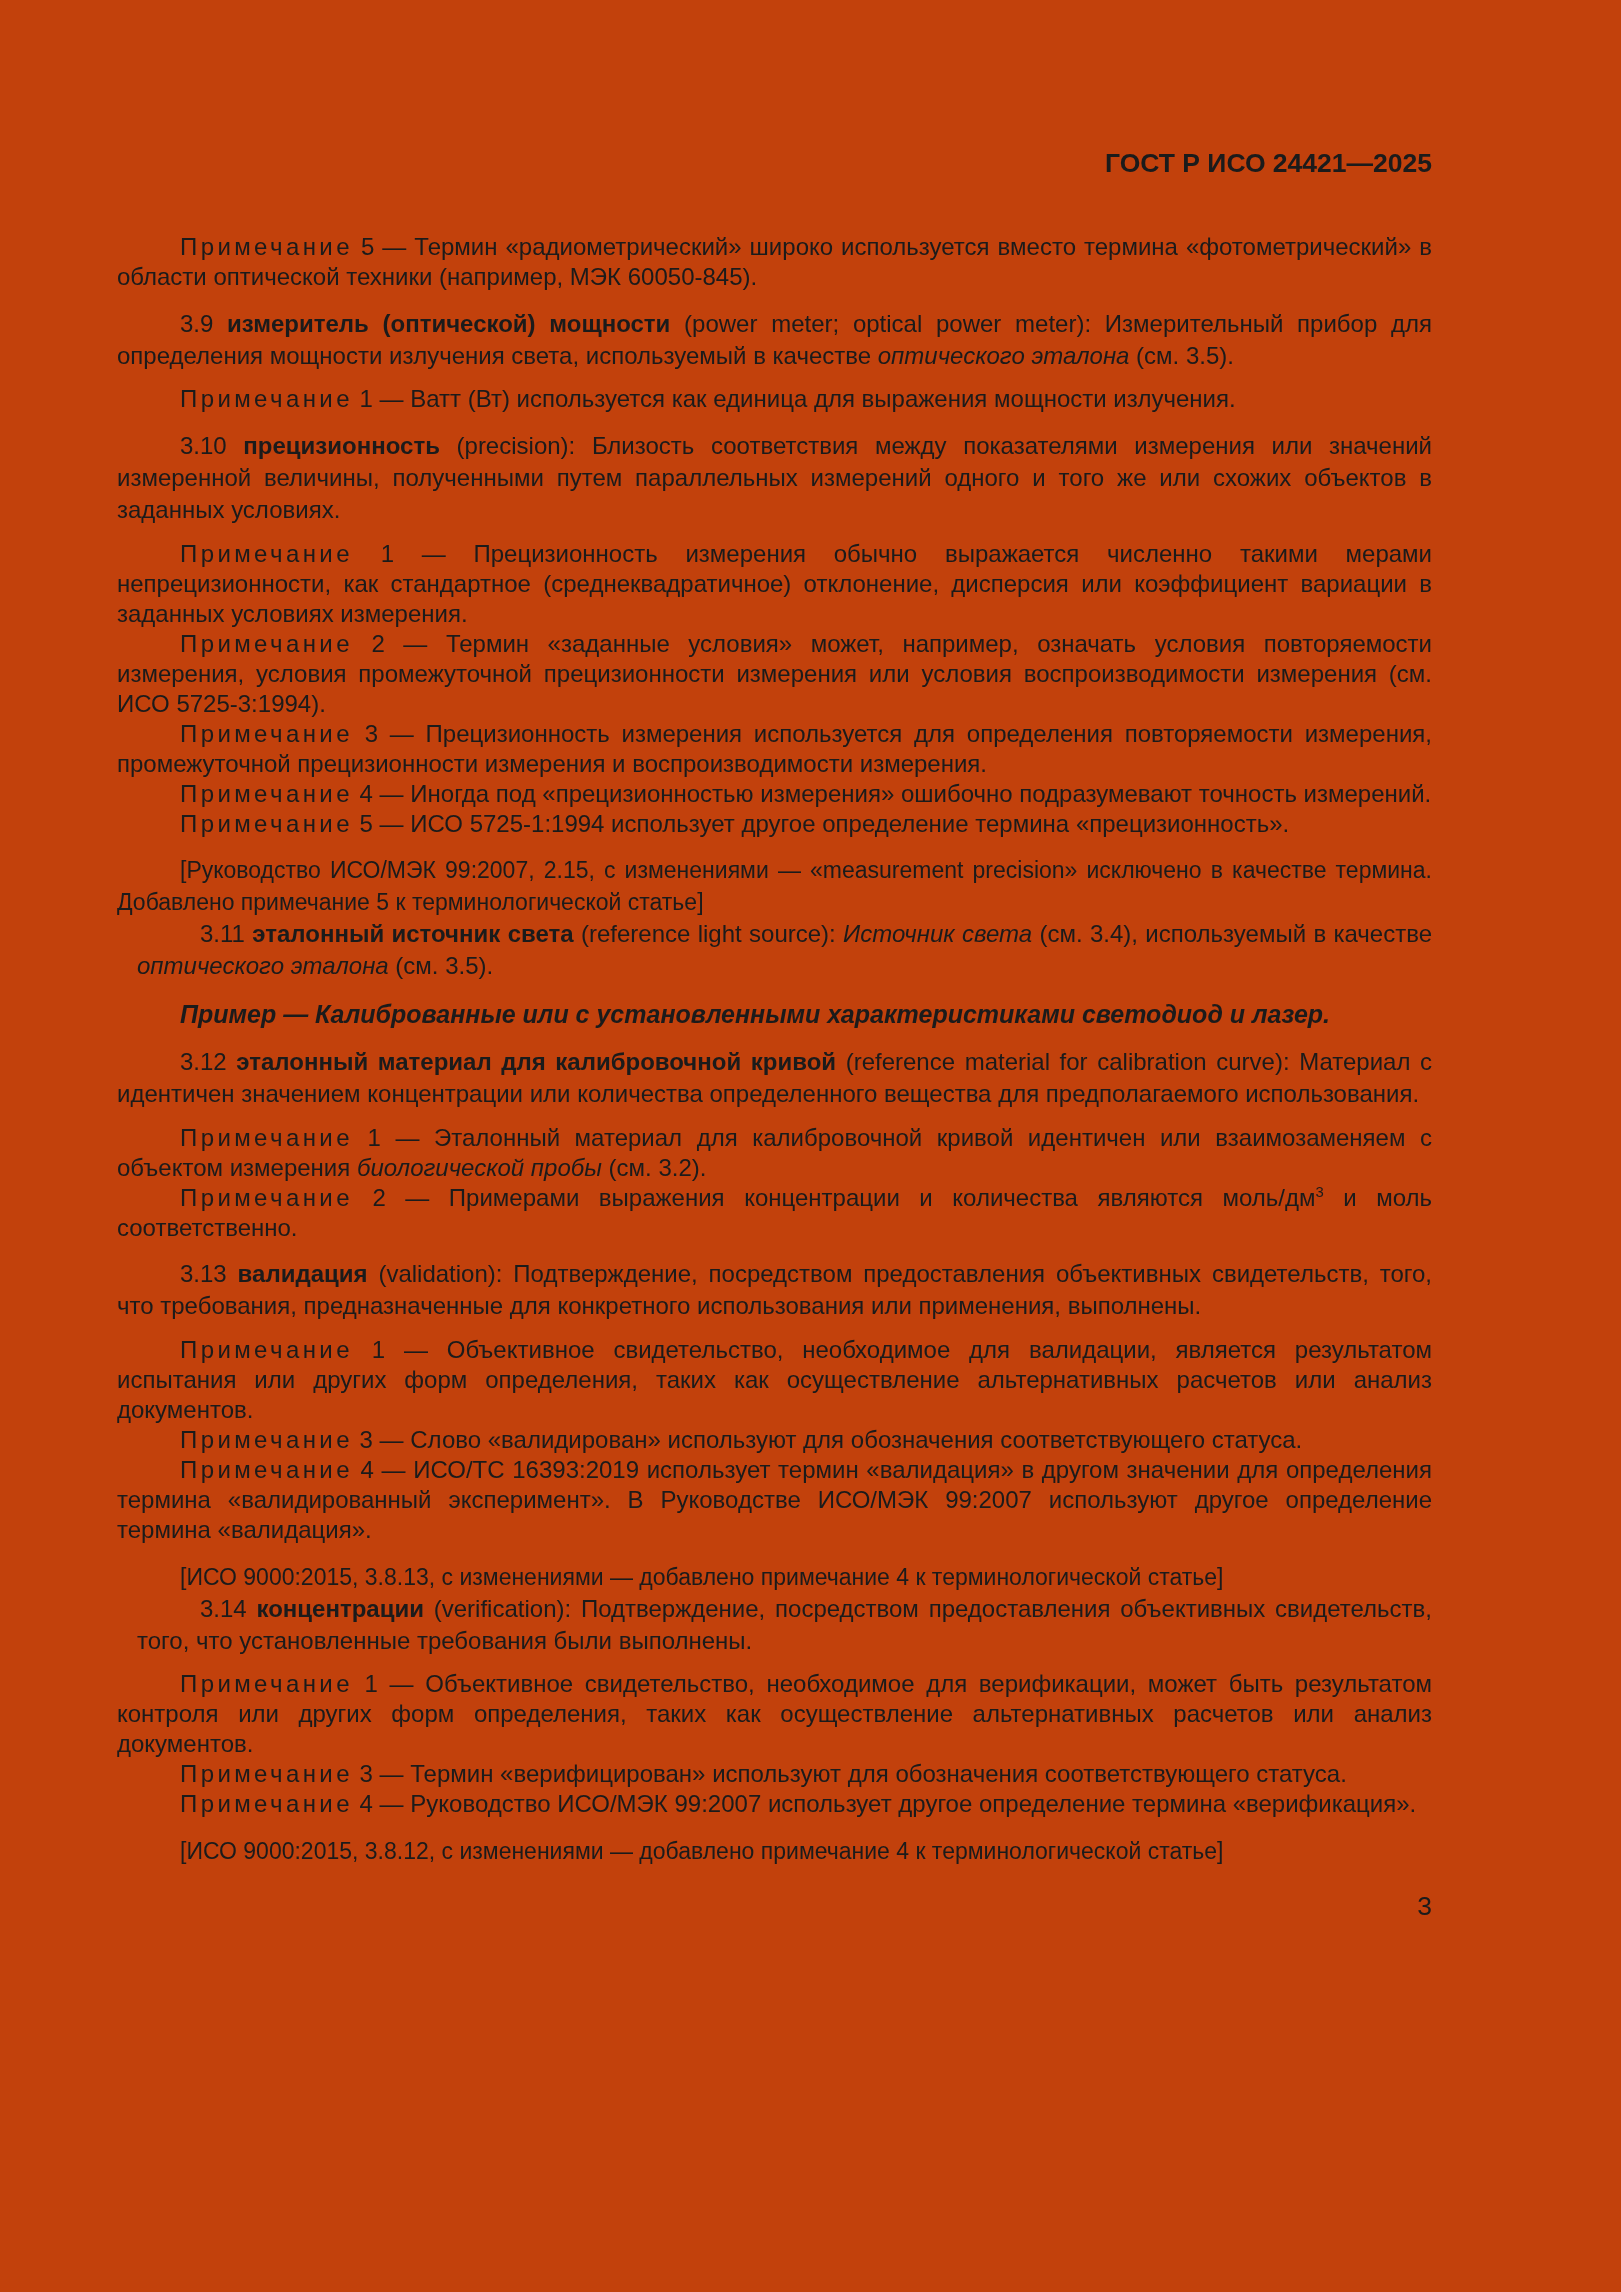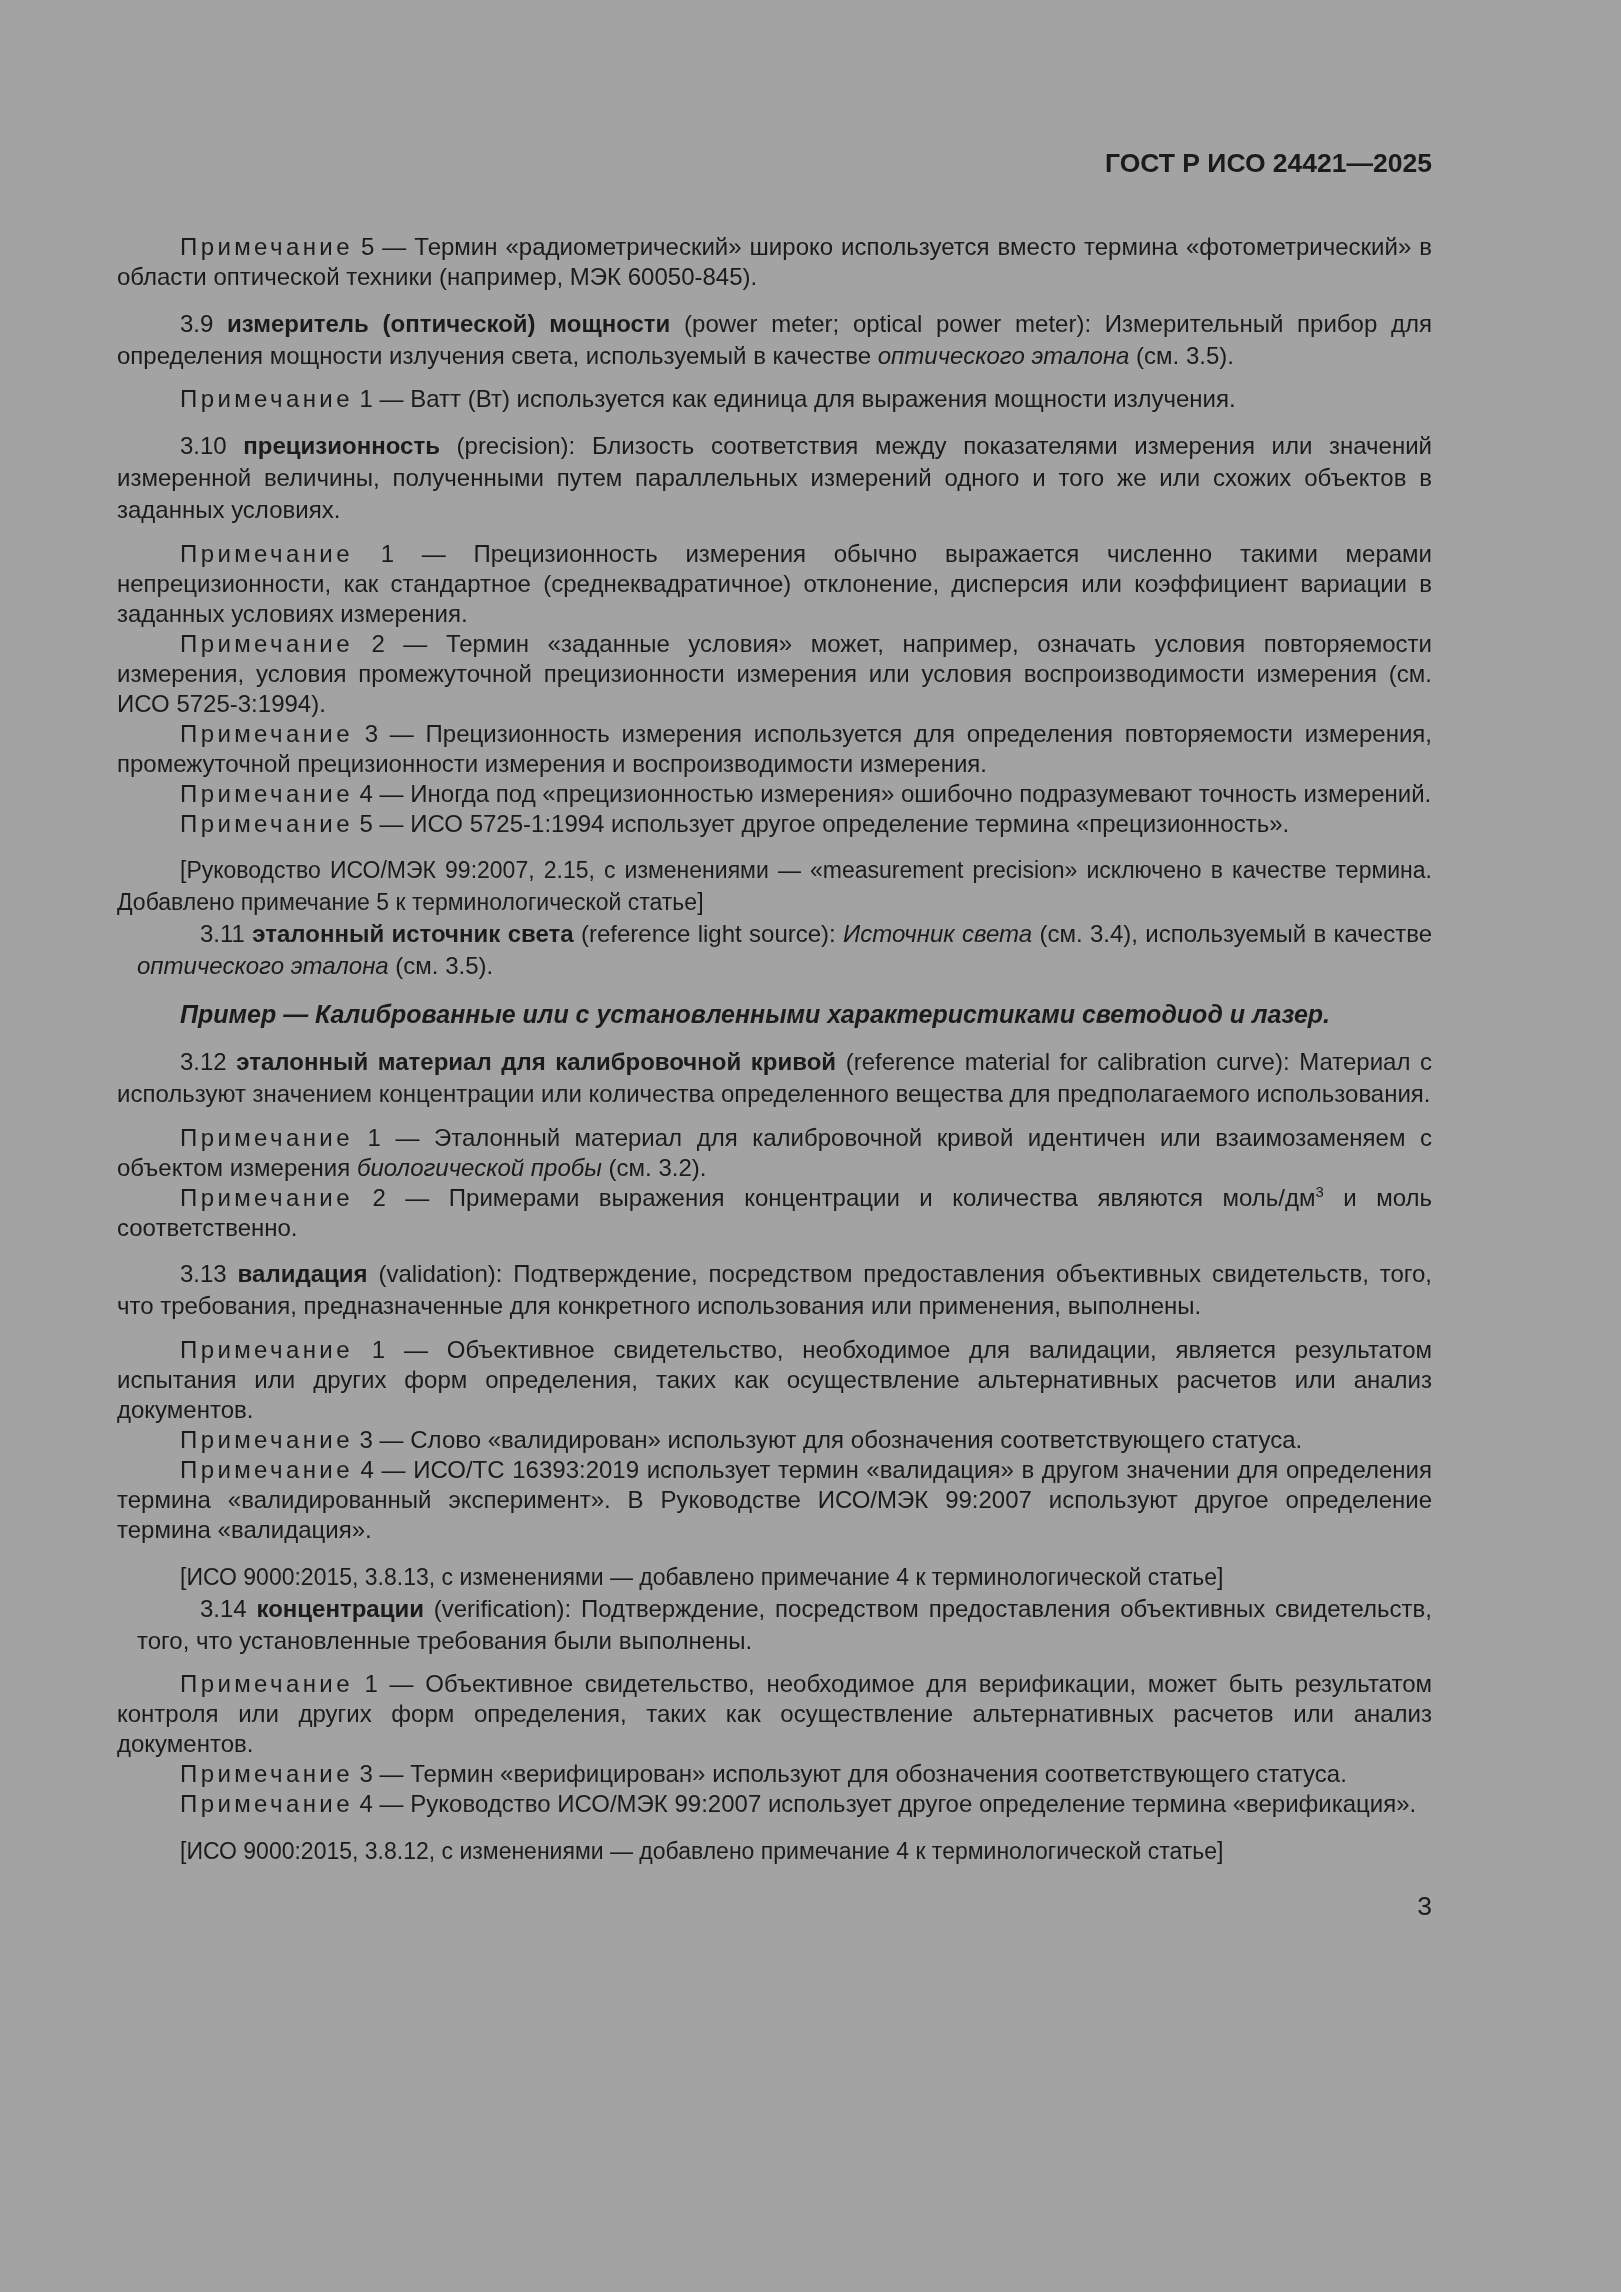--- a/index.html
+++ b/index.html
@@ -1,20 +1,20 @@
 <!DOCTYPE html>
 <html lang="ru"><head>
 <meta charset="utf-8">
 <style>
   html, body { margin: 0; padding: 0; background: #e8e8e8; }
   .page {
     position: relative;
     width: 1621px;
     height: 2293px;
-    background: #a3a3a3;
+    background: #c2410c;
     font-family: "Liberation Sans", sans-serif;
     color: #1b1b1b;
     overflow: hidden;
   }
   .content {
     position: absolute;
     left: 117px;
     top: 147px;
     width: 1315px;
   }
@@ -70,21 +70,21 @@
         <p class="note"><span class="seg-sp">Примечание</span><span class="seg-n"> 1 — Ватт (Вт) используется как единица для выражения мощности излучения.</span></p>
         <p class="term"><span class="seg-n">3.10 </span><span class="seg-b">прецизионность</span><span class="seg-n"> (precision): Близость соответствия между показателями измерения или значений измеренной величины, полученными путем параллельных измерений одного и того же или схожих объектов в заданных условиях.</span></p>
         <p class="note"><span class="seg-sp">Примечание</span><span class="seg-n"> 1 — Прецизионность измерения обычно выражается численно такими мерами непрецизионности, как стандартное (среднеквадратичное) отклонение, дисперсия или коэффициент вариации в заданных условиях измерения.</span></p>
         <p class="note"><span class="seg-sp">Примечание</span><span class="seg-n"> 2 — Термин «заданные условия» может, например, означать условия повторяемости измерения, условия промежуточной прецизионности измерения или условия воспроизводимости измерения (см. ИСО 5725-3:1994).</span></p>
         <p class="note"><span class="seg-sp">Примечание</span><span class="seg-n"> 3 — Прецизионность измерения используется для определения повторяемости измерения, промежуточной прецизионности измерения и воспроизводимости измерения.</span></p>
         <p class="note"><span class="seg-sp">Примечание</span><span class="seg-n"> 4 — Иногда под «прецизионностью измерения» ошибочно подразумевают точность измерений.</span></p>
         <p class="note"><span class="seg-sp">Примечание</span><span class="seg-n"> 5 — ИСО 5725-1:1994 использует другое определение термина «прецизионность».</span></p>
         <p class="bracket"><span class="seg-n">[Руководство ИСО/МЭК 99:2007, 2.15, с изменениями — «measurement precision» исключено в качестве термина. Добавлено примечание 5 к терминологической статье]</span></p>
         <p class="term"><span class="seg-n">3.11 </span><span class="seg-b">эталонный источник света</span><span class="seg-n"> (reference light source): </span><span class="seg-i">Источник света</span><span class="seg-n"> (см. 3.4), используемый в качестве </span><span class="seg-i">оптического эталона</span><span class="seg-n"> (см. 3.5).</span></p>
         <p class="example"><span class="seg-bi">Пример — Калиброванные или с установленными характеристиками светодиод и лазер.</span></p>
-        <p class="term"><span class="seg-n">3.12 </span><span class="seg-b">эталонный материал для калибровочной кривой</span><span class="seg-n"> (reference material for calibration curve): Материал с используют значением концентрации или количества определенного вещества для предполагаемого использования.</span></p>
+        <p class="term"><span class="seg-n">3.12 </span><span class="seg-b">эталонный материал для калибровочной кривой</span><span class="seg-n"> (reference material for calibration curve): Материал с идентичен значением концентрации или количества определенного вещества для предполагаемого использования.</span></p>
         <p class="note"><span class="seg-sp">Примечание</span><span class="seg-n"> 1 — Эталонный материал для калибровочной кривой идентичен или взаимозаменяем с объектом измерения </span><span class="seg-i">биологической пробы</span><span class="seg-n"> (см. 3.2).</span></p>
         <p class="note"><span class="seg-sp">Примечание</span><span class="seg-n"> 2 — Примерами выражения концентрации и количества являются моль/дм</span><sup class="seg-sup">3</sup><span class="seg-n"> и моль соответственно.</span></p>
         <p class="term"><span class="seg-n">3.13 </span><span class="seg-b">валидация</span><span class="seg-n"> (validation): Подтверждение, посредством предоставления объективных свидетельств, того, что требования, предназначенные для конкретного использования или применения, выполнены.</span></p>
         <p class="note"><span class="seg-sp">Примечание</span><span class="seg-n"> 1 — Объективное свидетельство, необходимое для валидации, является результатом испытания или других форм определения, таких как осуществление альтернативных расчетов или анализ документов.</span></p>
         <p class="note"><span class="seg-sp">Примечание</span><span class="seg-n"> 3 — Слово «валидирован» используют для обозначения соответствующего статуса.</span></p>
         <p class="note"><span class="seg-sp">Примечание</span><span class="seg-n"> 4 — ИСО/ТС 16393:2019 использует термин «валидация» в другом значении для определения термина «валидированный эксперимент». В Руководстве ИСО/МЭК 99:2007 используют другое определение термина «валидация».</span></p>
         <p class="bracket"><span class="seg-n">[ИСО 9000:2015, 3.8.13, с изменениями — добавлено примечание 4 к терминологической статье]</span></p>
         <p class="term"><span class="seg-n">3.14 </span><span class="seg-b">концентрации</span><span class="seg-n"> (verification): Подтверждение, посредством предоставления объективных свидетельств, того, что установленные требования были выполнены.</span></p>
         <p class="note"><span class="seg-sp">Примечание</span><span class="seg-n"> 1 — Объективное свидетельство, необходимое для верификации, может быть результатом контроля или других форм определения, таких как осуществление альтернативных расчетов или анализ документов.</span></p>
         <p class="note"><span class="seg-sp">Примечание</span><span class="seg-n"> 3 — Термин «верифицирован» используют для обозначения соответствующего статуса.</span></p>

